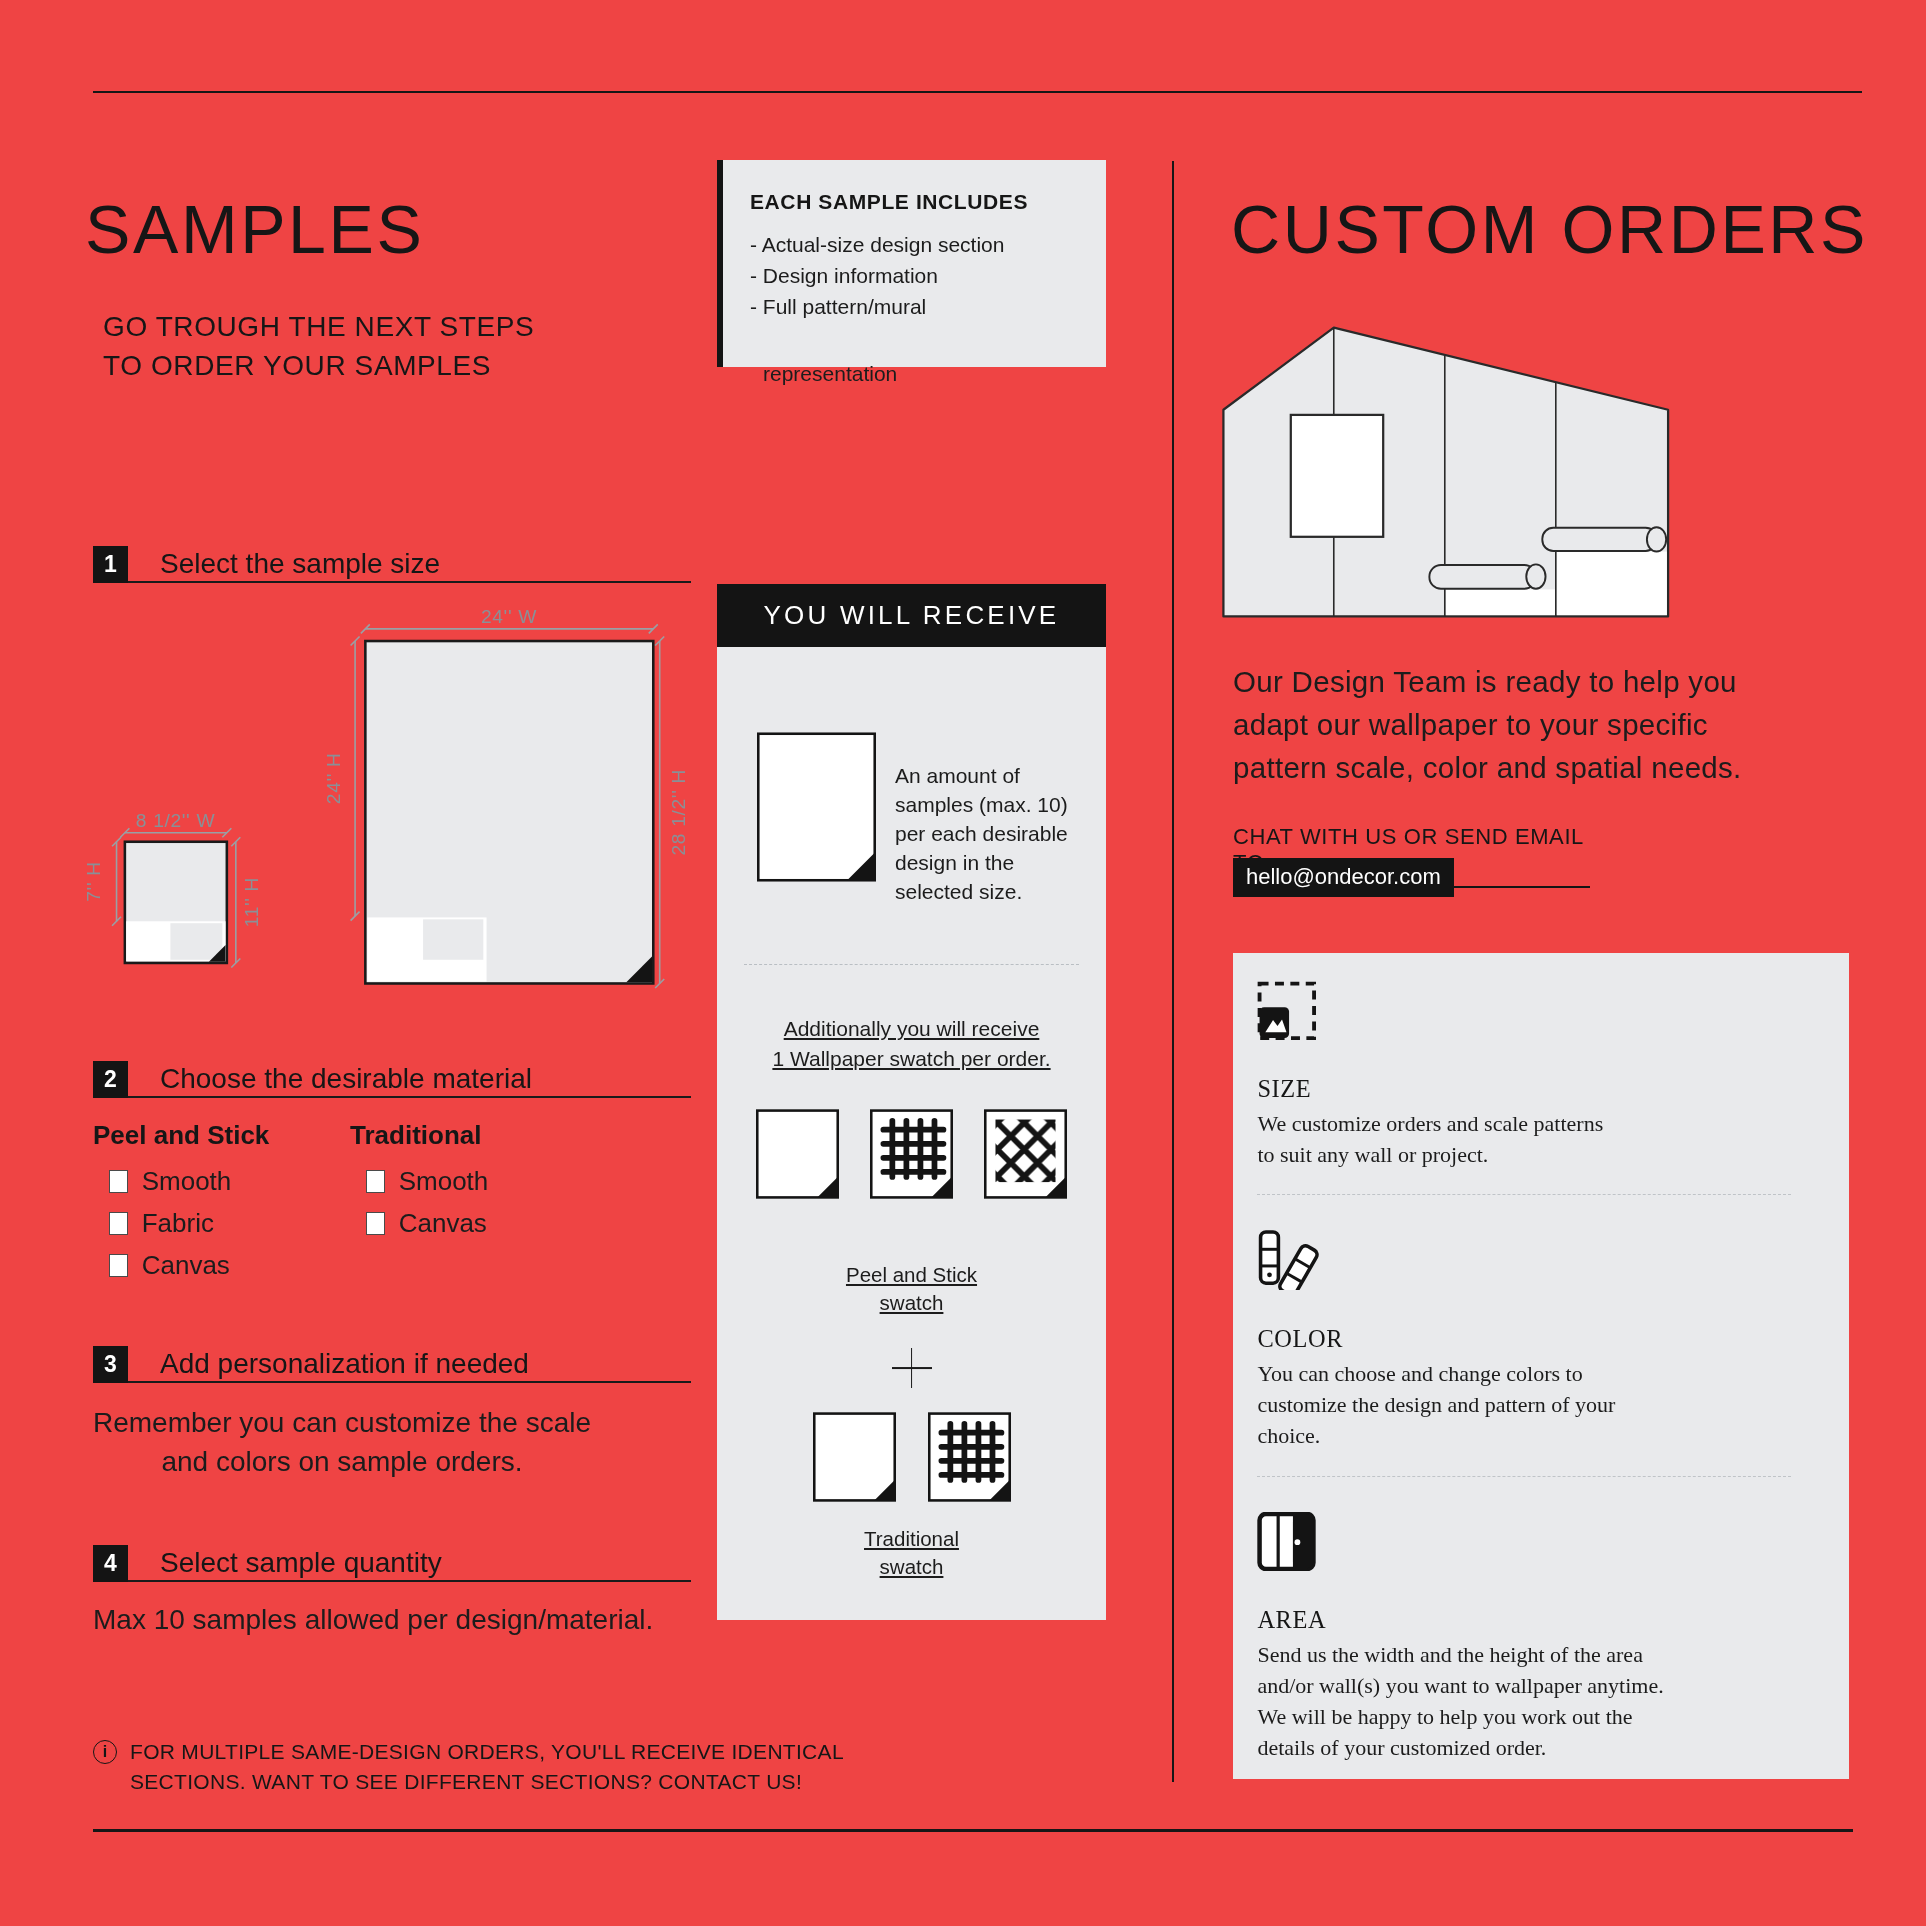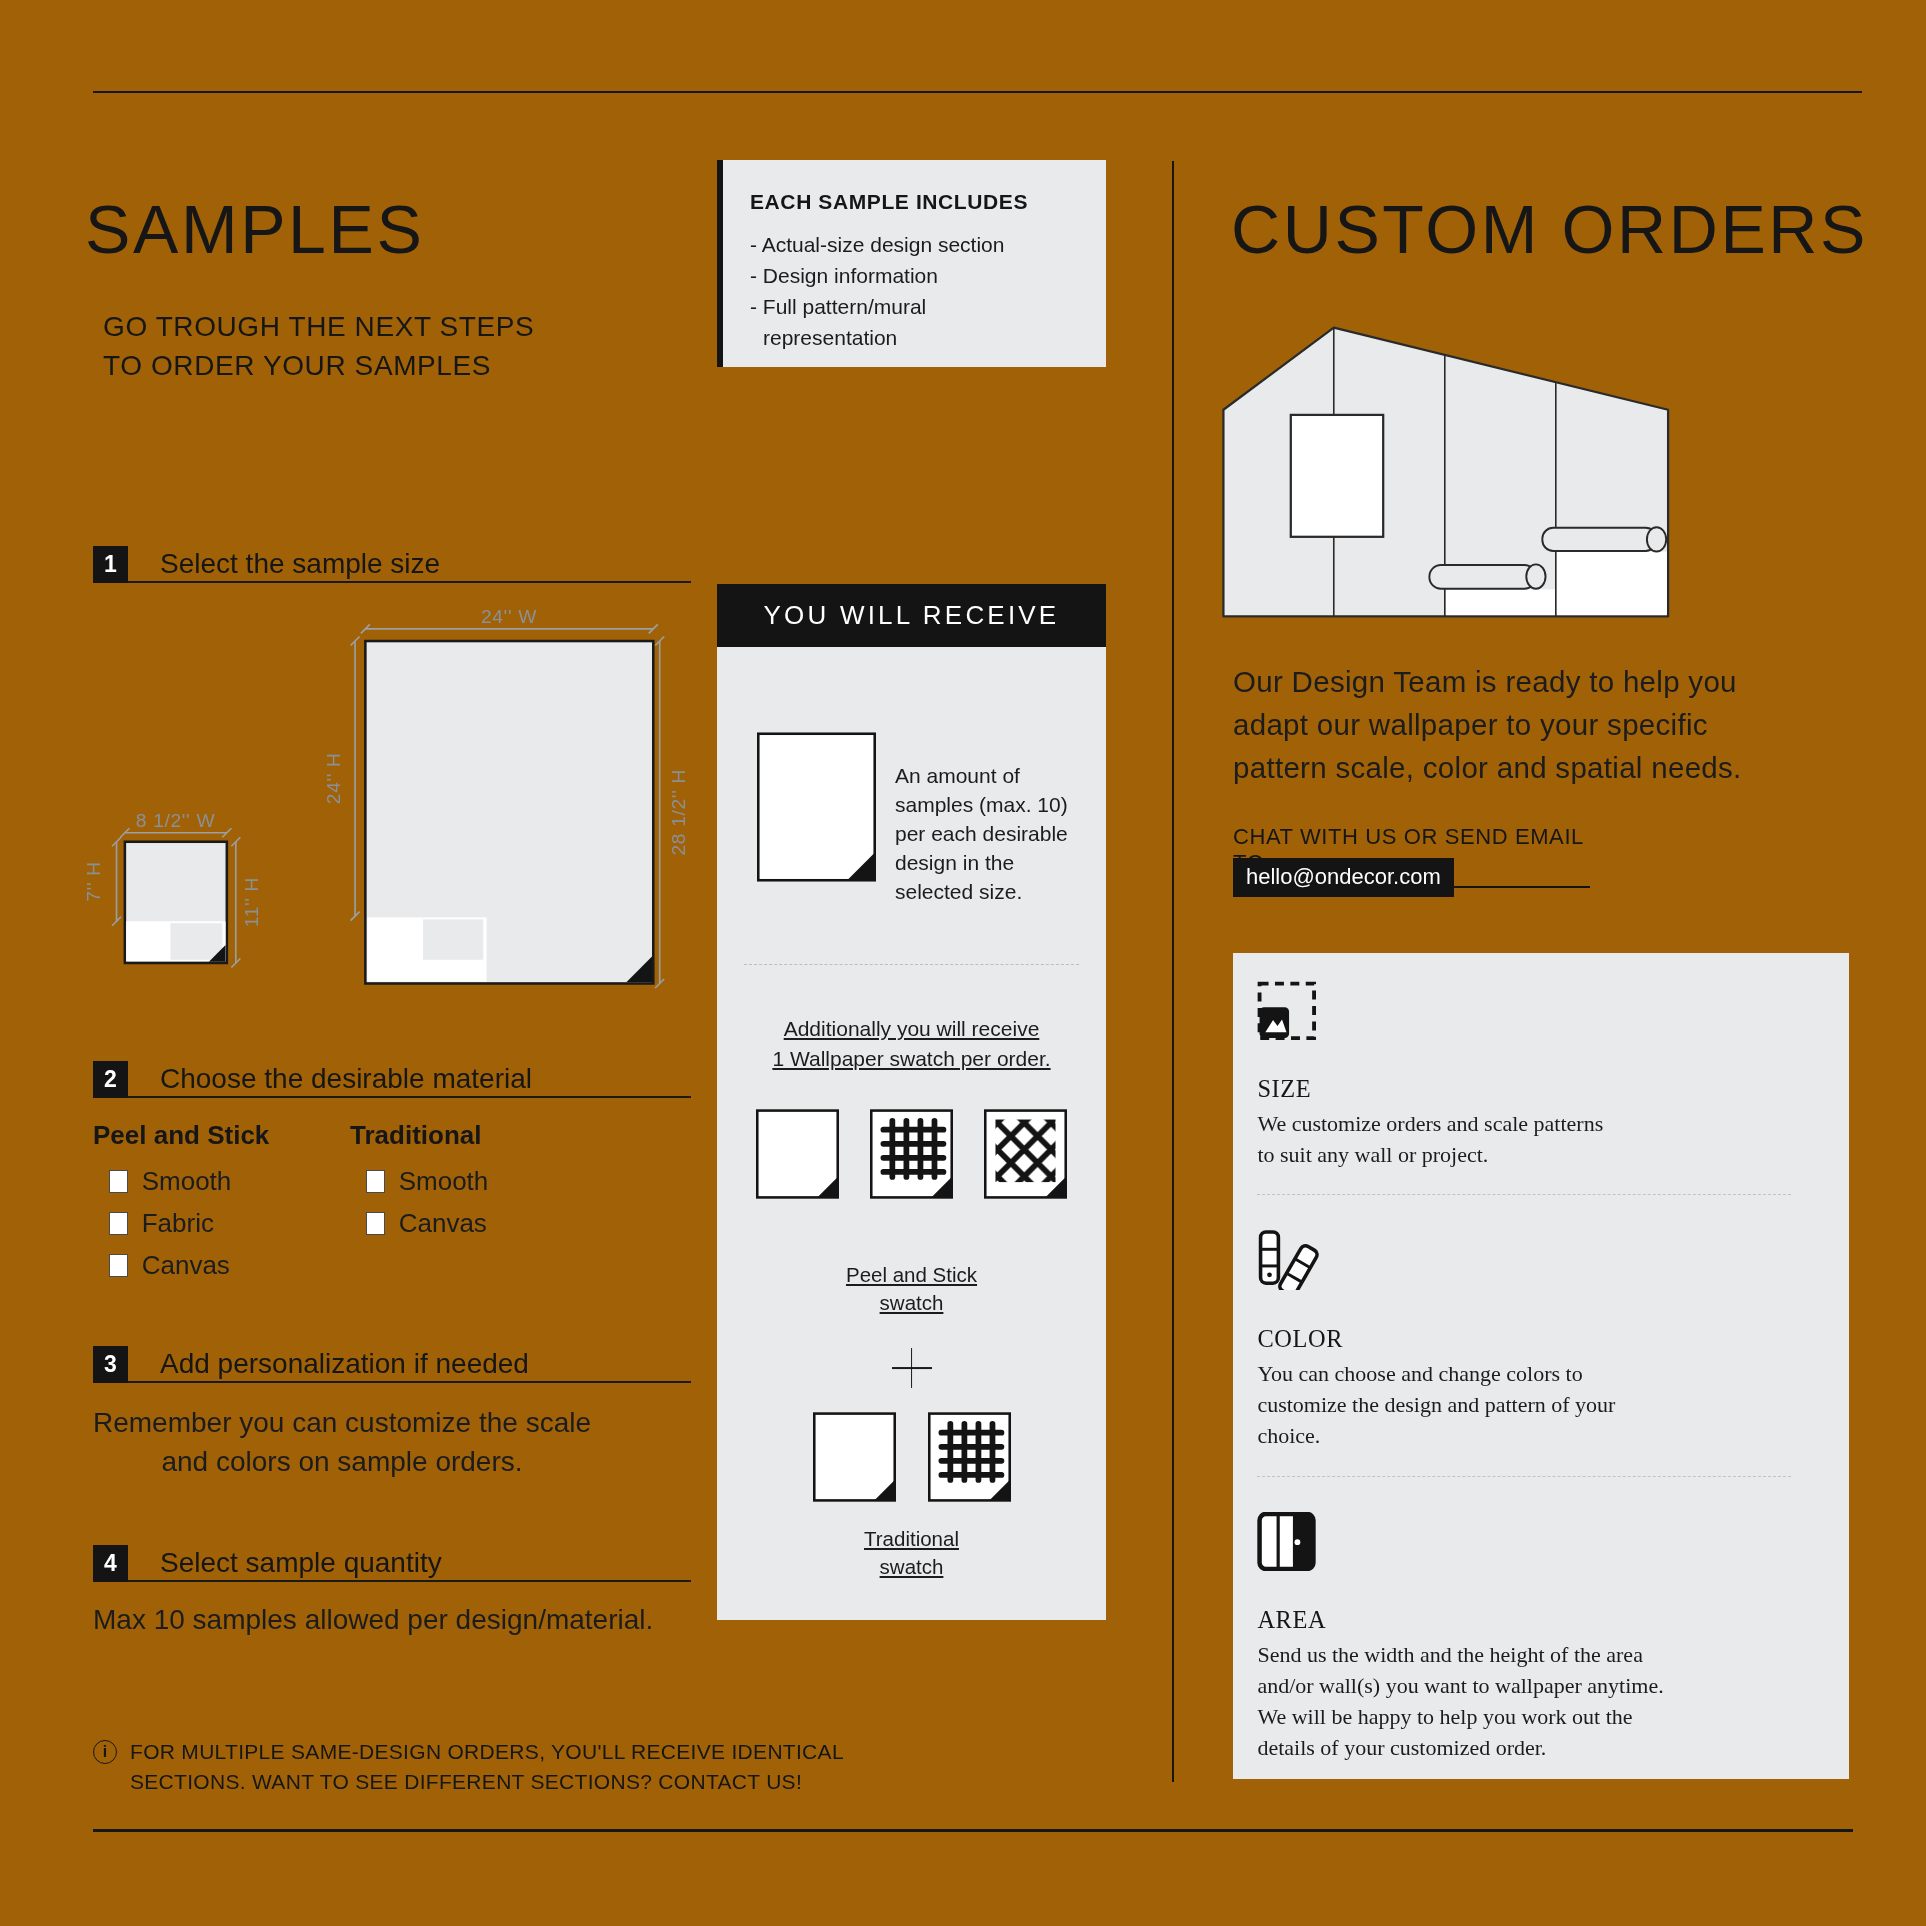--- a/index.html
+++ b/index.html
@@ -1,34 +1,34 @@
 <!DOCTYPE html>
 <html style="font-size:10.3px"><head>
 <meta charset="utf-8">
 <style>
   html,body{margin:0;padding:0;}
   body{width:1926px;height:1926px;background:#ffffff;font-family:"Liberation Sans",sans-serif;color:#1c1c1c;}
-  #canvas{position:relative;width:1926px;height:1926px;overflow:hidden;background:#a16207;}
+  #canvas{position:relative;width:1926px;height:1926px;overflow:hidden;background:#ef4444;}
   .abs{position:absolute;}
   .pre{white-space:pre-line;}
 
   
   .rule-top{left:93px;top:91px;width:1769px;height:1.9px;background:#161616;}
   .rule-bottom{left:93px;top:1829px;width:1760px;height:2.6px;background:#161616;}
   .divider-v{left:1172px;top:161px;width:1.9px;height:1621px;background:#161616;}
 
   
   .big-title{font-size:68px;font-weight:400;letter-spacing:2.6px;color:#161616;line-height:1;}
   .subtitle{left:103px;top:307px;font-size:28px;line-height:39px;letter-spacing:0.6px;color:#161616;}
 
   
   .includes-box{left:717px;top:160px;width:389px;height:207px;background:#e9eaec;border-left:6.4px solid #141414;box-sizing:border-box;padding:29.5px 19px 0 27px;}
   .includes-title{font-size:21px;font-weight:700;letter-spacing:0.6px;margin-bottom:15.4px;color:#161616;}
   .includes-item{font-size:21px;line-height:31px;color:#1c1c1c;}
-  .includes-item.cont{padding-left:13px;}
+  .includes-item.cont{padding-left:13px;margin-top:36px;}
 
   
   .step-header{left:93px;width:598px;height:37px;display:flex;align-items:stretch;}
   .step-num{width:35px;background:#141414;color:#fff;font-size:23px;font-weight:700;display:flex;align-items:center;justify-content:center;flex:none;}
   .step-label-wrap{flex:1;border-bottom:2.6px solid #1a1a1a;display:flex;align-items:center;padding-left:32px;font-size:28px;color:#161616;}
 
   .para{font-size:28px;line-height:39px;color:#1c1c1c;}
 
   
   .mat-col{width:244px;}

